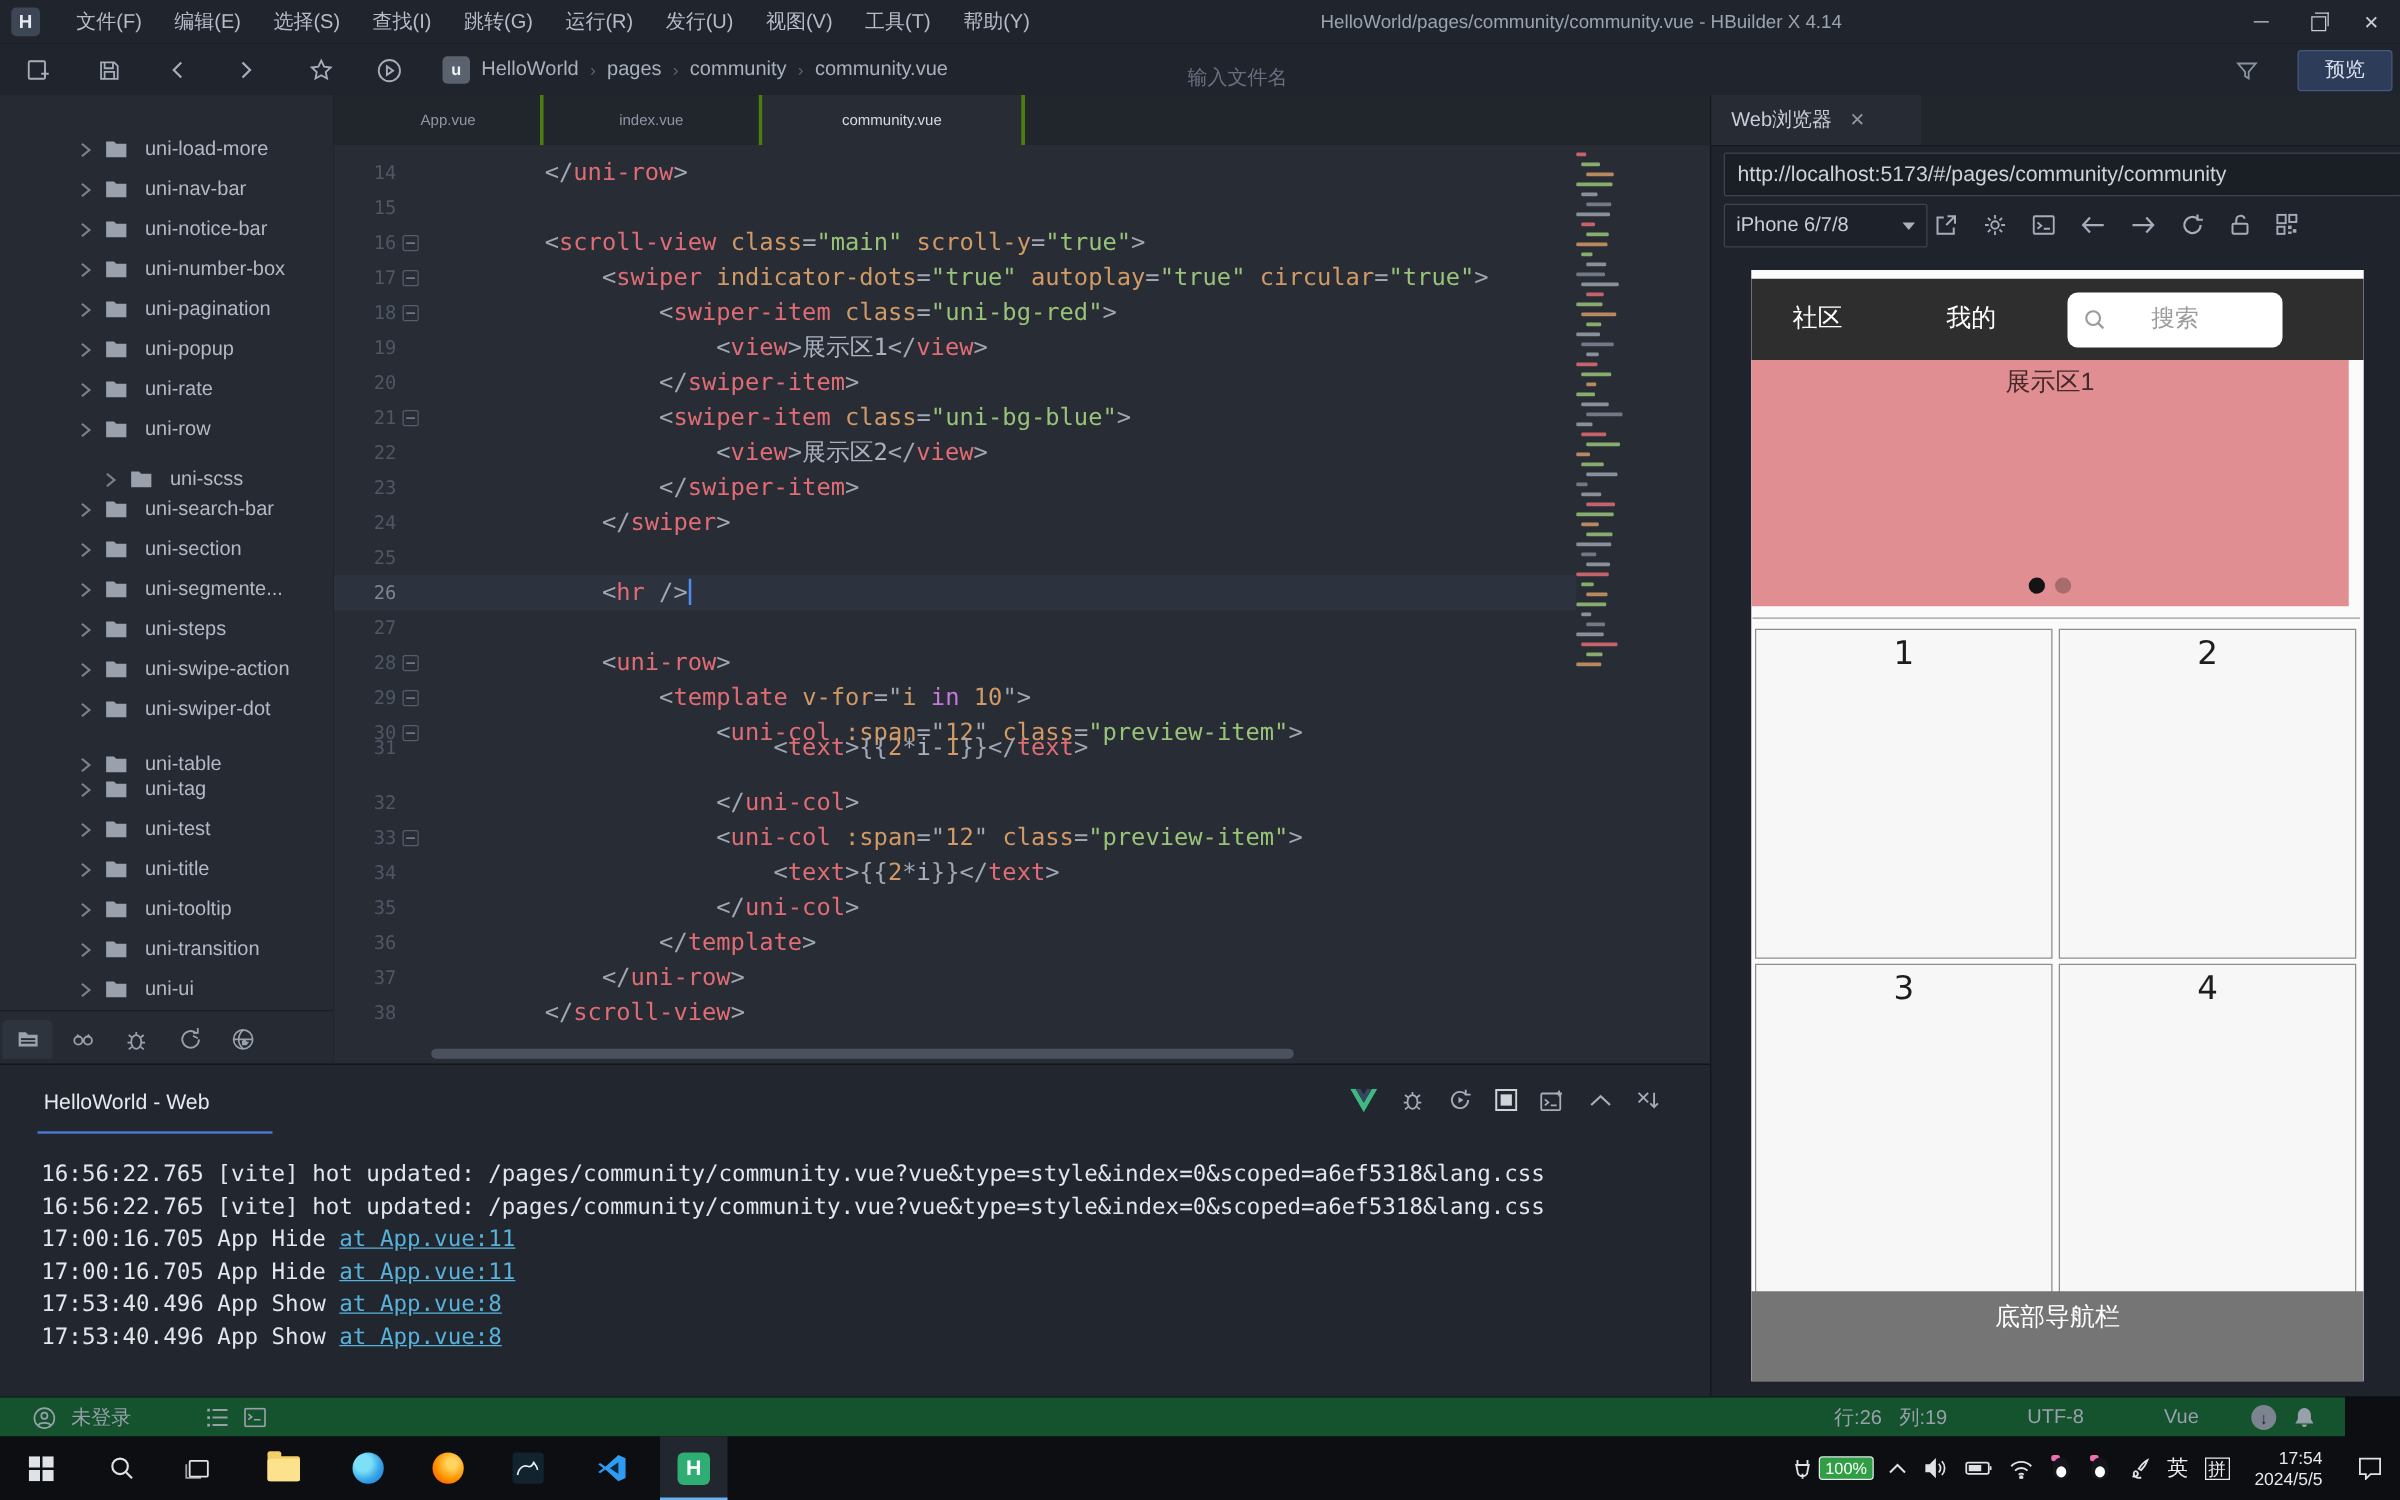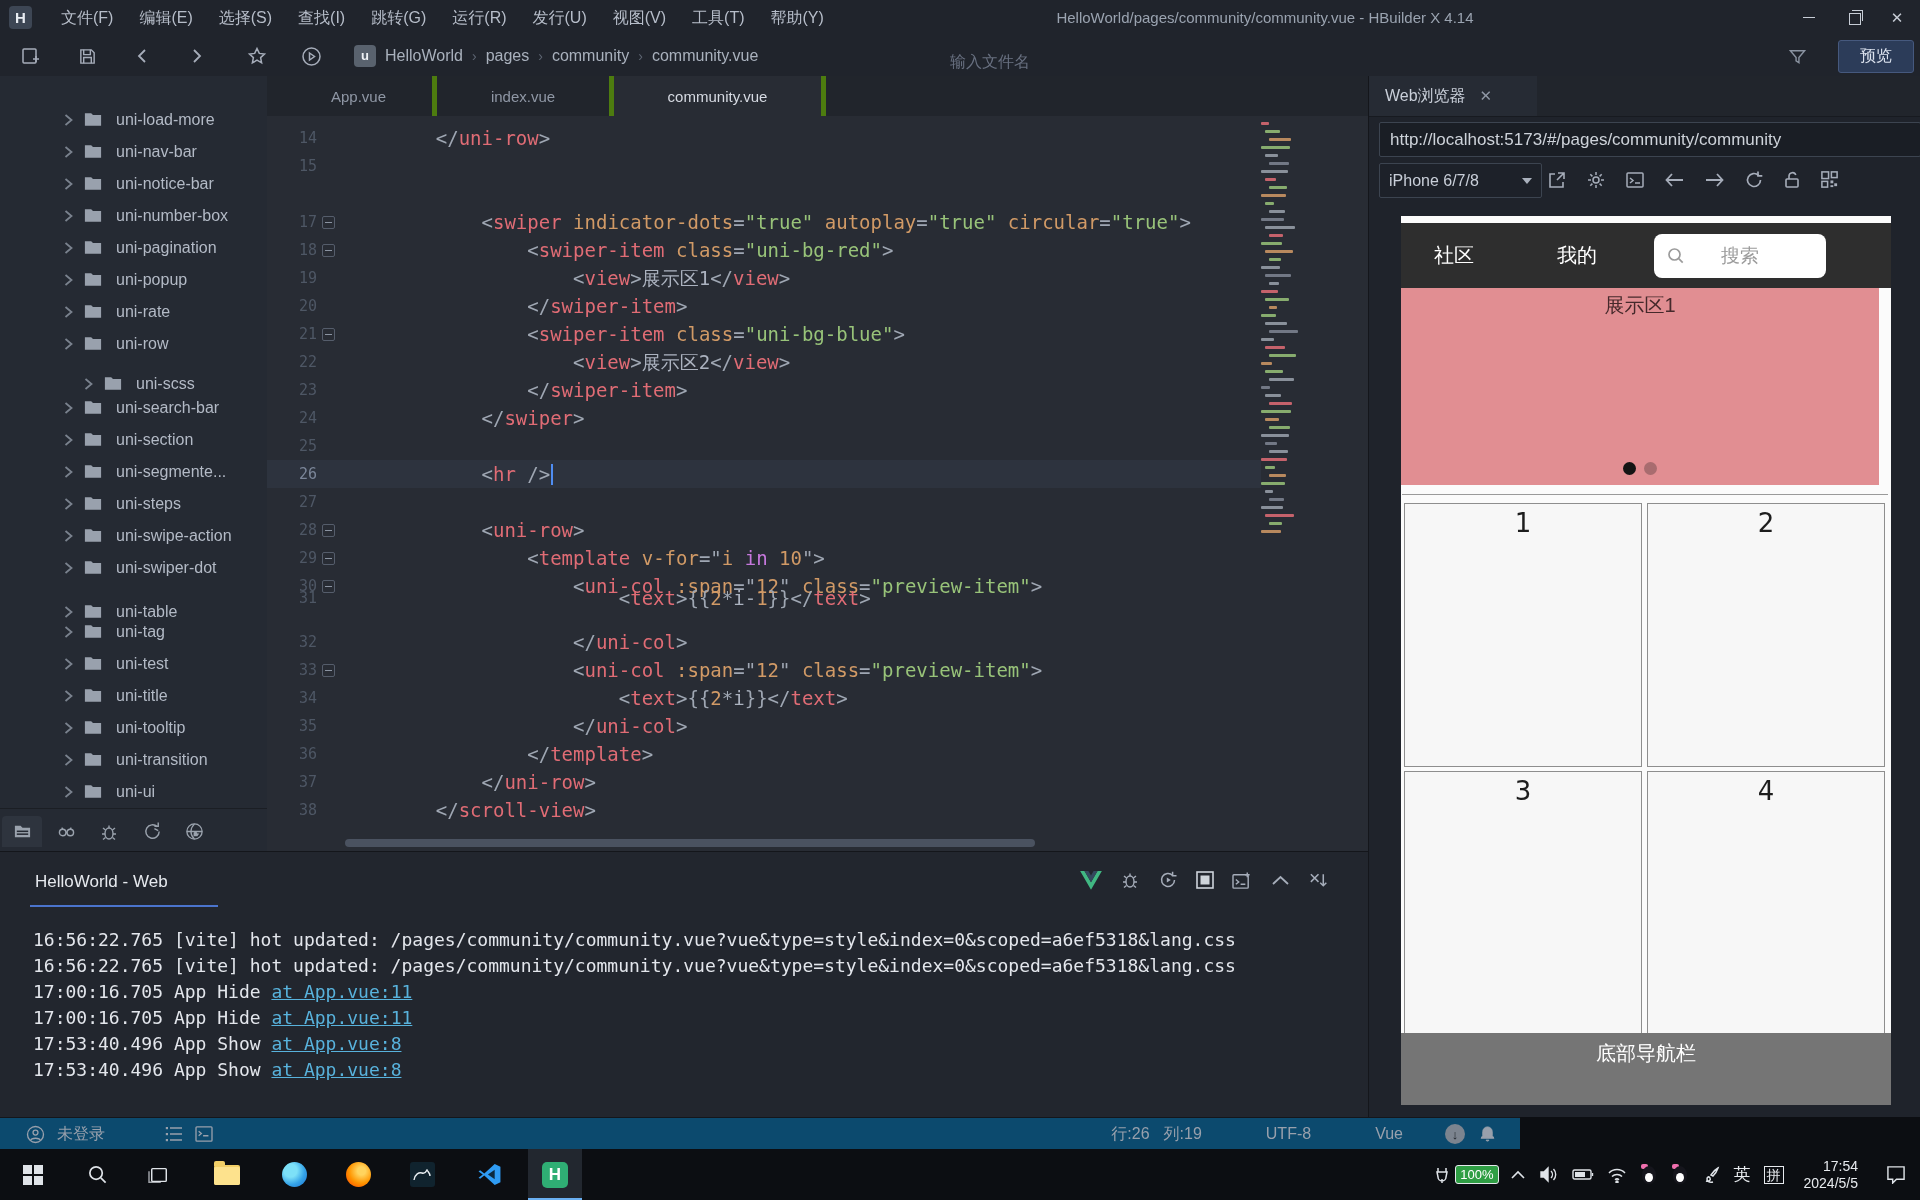--- a/index.html
+++ b/index.html
@@ -37,22 +37,22 @@
   .sidebar{position:absolute;left:0;top:76px;width:267px;height:775px;background:#252a33;}
   .tree-row{position:absolute;left:0;width:267px;height:32px;display:flex;align-items:center;}
   .tree-chevron{position:absolute;left:64px;color:#7a828e;}
   .tree-label{position:absolute;left:116px;font-size:16px;color:#b3bac6;white-space:nowrap;}
   .side-iconbar{position:absolute;left:0;top:732px;width:267px;height:43px;border-top:1px solid #1b1e24;}
   .side-ic{position:absolute;top:7px;width:40px;height:31px;display:flex;align-items:center;justify-content:center;color:#9aa2ad;}
   .side-ic.active{background:#2e343e;border-radius:4px 4px 0 0;}
 
   
   .tabbar{position:absolute;left:267px;top:76px;width:1101px;height:40px;background:#21252c;display:flex;}
-  .etab{height:40px;display:flex;align-items:center;justify-content:center;font-size:15px;color:#8f97a5;
-        border-right:5px solid #4d7c0f;background:#21252c;}
+  .etab{height:40px;display:flex;align-items:center;justify-content:center;font-size:12px;color:#8f97a5;
+        border-right:3px solid #4d7c0f;background:#21252c;}
   .etab.active{background:#282c34;color:#d6dae2;}
 
   
   .editor{position:absolute;left:267px;top:116px;width:1101px;height:735px;background:#282c34;overflow:hidden;}
   .crow{position:absolute;left:0;width:994px;height:28px;}
   .crow.cur{background:#2d333e;}
   .ln{position:absolute;left:10px;top:0;width:40px;text-align:right;font-family:"DejaVu Sans Mono",monospace;
       font-size:15px;line-height:28px;color:#4e5765;}
   .crow.cur .ln{color:#7b8699;}
   .fold{position:absolute;left:55px;top:8px;width:11px;height:11px;border:1px solid #555d6b;border-radius:2px;}
@@ -102,21 +102,21 @@
   
   .console{position:absolute;left:0;top:851px;width:1368px;height:266px;background:#22262e;border-top:1px solid #14161b;}
   .ctab{position:absolute;left:35px;top:20px;font-size:17px;color:#e6e9ee;}
   .ctab-underline{position:absolute;left:30px;top:53px;width:188px;height:2px;background:#4b74cd;}
   .cicons{position:absolute;left:1080px;top:18px;display:flex;gap:18px;align-items:center;color:#a6adba;}
   .logs{position:absolute;left:33px;top:75px;font-family:"DejaVu Sans Mono",monospace;font-size:18px;color:#e3e6ec;}
   .logline{height:26px;line-height:26px;white-space:nowrap;}
   .loglink{color:#58b2dc;text-decoration:underline;}
 
   
-  .statusbar{position:absolute;left:0;top:1117px;width:1520px;height:32px;background:#0c4a6e;border-top:1px solid #14161b;
+  .statusbar{position:absolute;left:0;top:1117px;width:1876px;height:32px;background:#14532d;border-top:1px solid #14161b;
              font-size:16px;color:#98a0ac;}
   .sb-left{position:absolute;left:26px;top:0;height:32px;display:flex;align-items:center;gap:12px;}
   .sb-gap{width:36px;}
   .sb-right{position:absolute;right:24px;top:0;height:32px;display:flex;align-items:center;gap:14px;}
   .dlcirc{width:20px;height:20px;border-radius:50%;background:#7c848f;display:flex;align-items:center;justify-content:center;color:#1c2027;font-size:13px;font-weight:bold;}
 
   
   .taskbar{position:absolute;left:0;top:1149px;width:1920px;height:51px;background:#0c0e12;}
   .tk{position:absolute;top:0;width:54px;height:51px;display:flex;align-items:center;justify-content:center;}
   .tk.active{background:#22272f;box-shadow:inset 0 -2px 0 #6ab0f3;}
@@ -534,20 +534,25 @@
       </div>
     <div class="hscroll"></div>
   <div class="crow" style="top: 8px;">
         <div class="ln">14</div>
         <div class="codeline">    <span class="cp">&lt;/</span><span class="ct">uni-row</span><span class="cp">&gt;</span></div>
       </div>
       <div class="crow" style="top: 36px;">
         <div class="ln">15</div>
         <div class="codeline"></div>
       </div>
+      <div class="crow" style="top: 64px;">
+        <div class="ln">16</div>
+        <div class="fold"></div>
+        <div class="codeline">    <span class="cp">&lt;</span><span class="ct">scroll-view</span><span class="cw"> </span><span class="ca">class</span><span class="cp">=</span><span class="cs">"main"</span><span class="cw"> </span><span class="ca">scroll-y</span><span class="cp">=</span><span class="cs">"true"</span><span class="cp">&gt;</span></div>
+      </div>
       <div class="crow" style="top: 92px;">
         <div class="ln">17</div>
         <div class="fold"></div>
         <div class="codeline">        <span class="cp">&lt;</span><span class="ct">swiper</span><span class="cw"> </span><span class="ca">indicator-dots</span><span class="cp">=</span><span class="cs">"true"</span><span class="cw"> </span><span class="ca">autoplay</span><span class="cp">=</span><span class="cs">"true"</span><span class="cw"> </span><span class="ca">circular</span><span class="cp">=</span><span class="cs">"true"</span><span class="cp">&gt;</span></div>
       </div>
       <div class="crow" style="top: 120px;">
         <div class="ln">18</div>
         <div class="fold"></div>
         <div class="codeline">            <span class="cp">&lt;</span><span class="ct">swiper-item</span><span class="cw"> </span><span class="ca">class</span><span class="cp">=</span><span class="cs">"uni-bg-red"</span><span class="cp">&gt;</span></div>
       </div>

